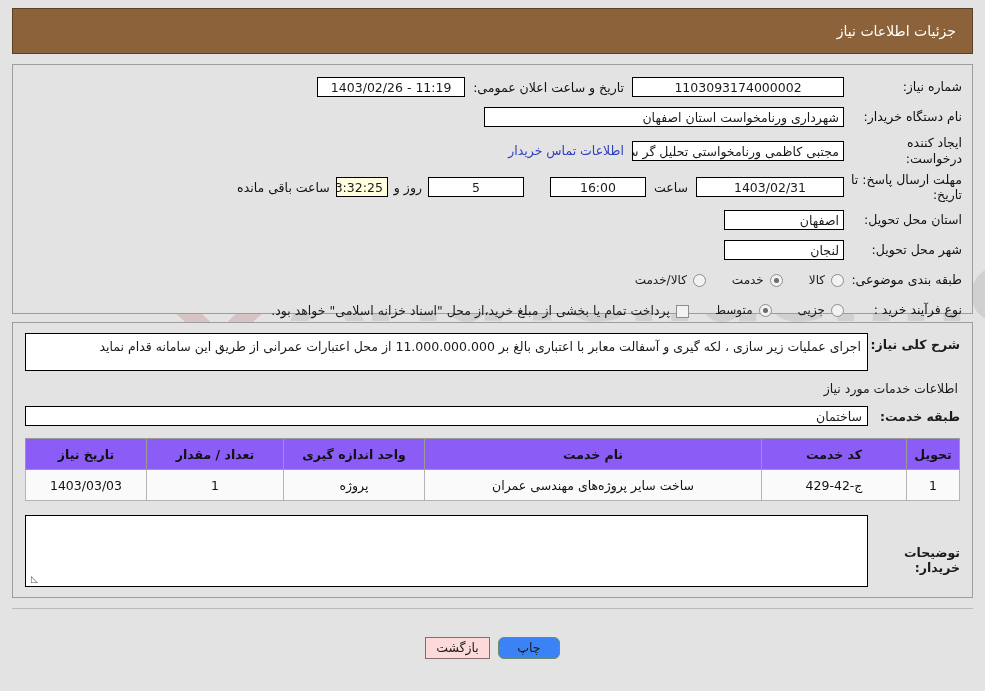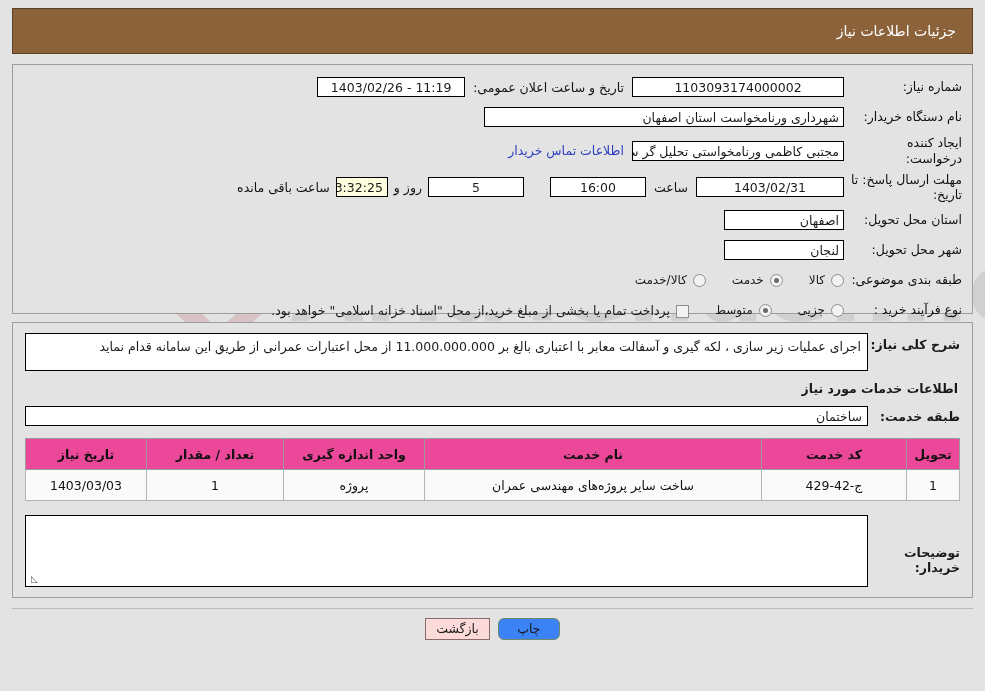--- a/index.html
+++ b/index.html
@@ -201,21 +201,21 @@
     position:absolute;
     left:3px;bottom:2px;
     width:9px;height:9px;
     color:#555;
     font-size:9px;
     line-height:9px;
   }
   .grip:before{content:"◺";}
 
   .sec-title{
-    font-weight:bold;
+    font-weight:normal;
     font-size:12.5px;
     text-align:right;
     margin:6px 0 10px 0;
     padding-right:2px;
   }
 
   .svc-row{display:flex;align-items:center;margin-bottom:12px;}
   .svc-lbl{
     width:92px;flex:0 0 92px;
     font-weight:bold;font-size:12.5px;text-align:right;
@@ -229,21 +229,21 @@
   }
 
   
   table.grid{
     width:100%;
     border-collapse:collapse;
     font-size:12.5px;
     margin-bottom:14px;
   }
   table.grid th{
-    background:#ec4899;
+    background:#8b5cf6;
     border:1px solid #9a9a9a;
     height:26px;
     font-weight:bold;
     color:#111;
     text-align:center;
     padding:2px 4px;
   }
   table.grid td{
     background:#fafafa;
     border:1px solid #b4b4b4;
@@ -263,21 +263,21 @@
     border:1px solid #000;background:#fff;
     height:72px;
     box-sizing:border-box;
     position:relative;
   }
 
   
   .btnbar{
     margin:10px 12px 0 12px;
     border-top:1px solid #b9b9b9;
-    padding-top:9px;
+    padding-top:28px;
     display:flex;
     justify-content:center;
     gap:8px;
     direction:ltr;
   }
   .btn{
     border:1px solid #7a7a7a;
     height:22px;
     line-height:20px;
     min-width:62px;

